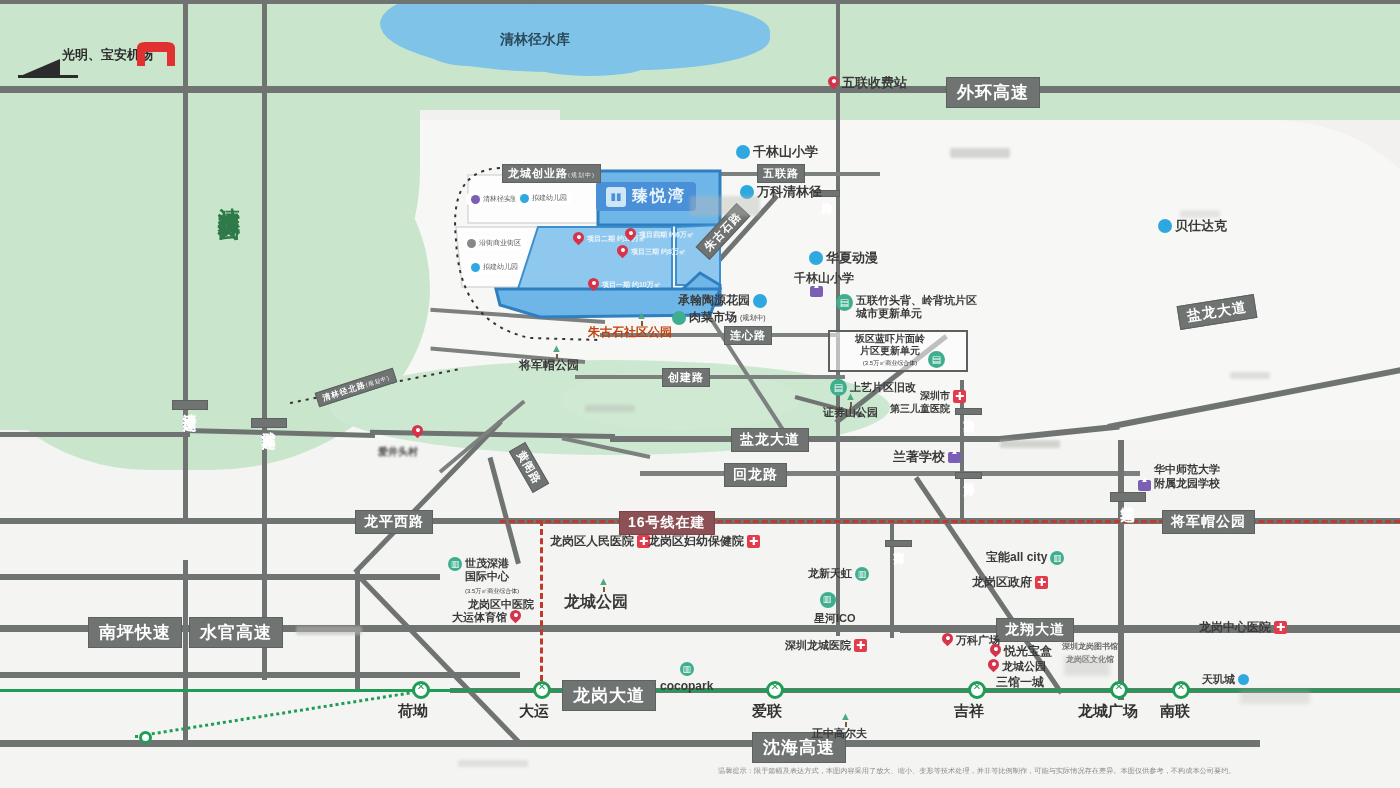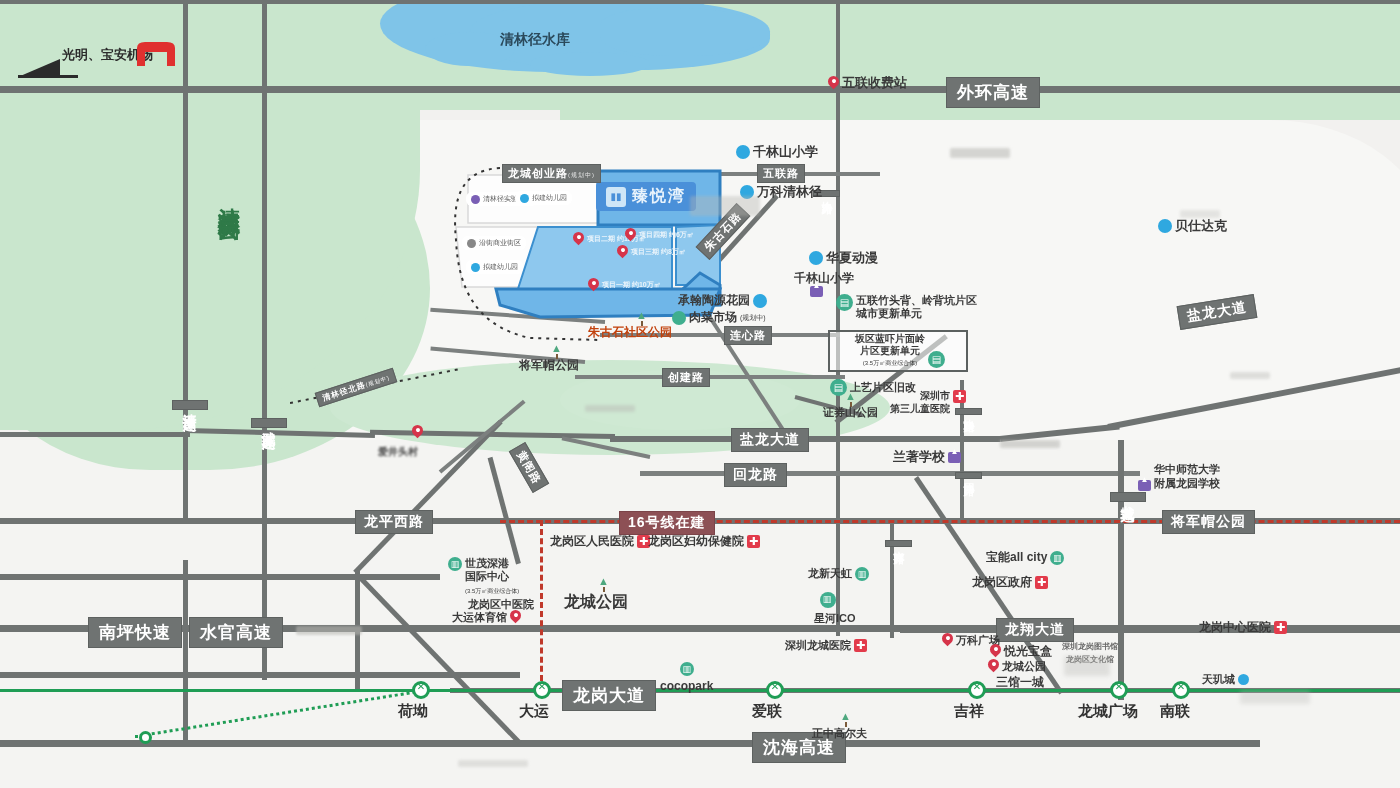--- a/index.html
+++ b/index.html
@@ -527,14 +527,15 @@
   <div class="smudge" style="left:1180px;top:210px;width:40px;height:8px;filter:blur(1.6px);opacity:.3;"></div>
   <div class="smudge" style="left:1000px;top:440px;width:60px;height:8px;filter:blur(1.4px);"></div>
   <div class="smudge" style="left:1230px;top:372px;width:40px;height:7px;filter:blur(1.4px);opacity:.4;"></div>
   <div class="smudge" style="left:296px;top:626px;width:66px;height:9px;filter:blur(1.3px);"></div>
   <div class="smudge" style="left:585px;top:405px;width:50px;height:7px;filter:blur(1.4px);opacity:.45;"></div>
   <div class="smudge" style="left:458px;top:760px;width:70px;height:7px;filter:blur(1.5px);opacity:.35;"></div>
   <div class="smudge" style="left:1064px;top:656px;width:46px;height:20px;filter:blur(2px);opacity:.35;"></div>
   <div class="smudge" style="left:1240px;top:690px;width:70px;height:14px;filter:blur(2px);opacity:.3;"></div>
   <div class="smudge" style="left:690px;top:196px;width:70px;height:20px;filter:blur(1.8px);opacity:.4;"></div>
 
+  <div class="disclaimer">温馨提示：限于篇幅及表达方式，本图内容采用了放大、缩小、变形等技术处理，并非等比例制作，可能与实际情况存在差异。本图仅供参考，不构成本公司要约。</div>
 
 </div>
 
 </body></html>

